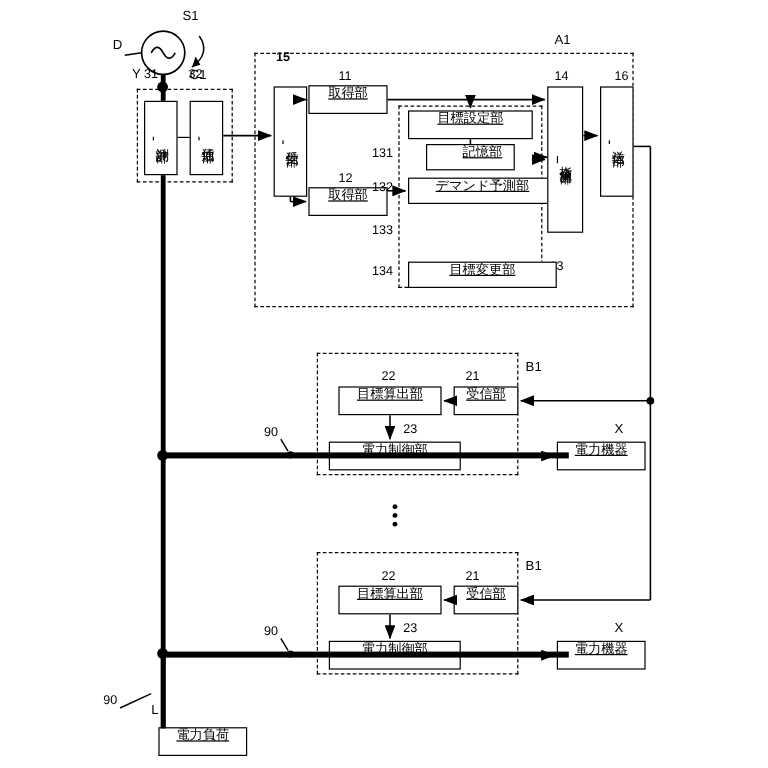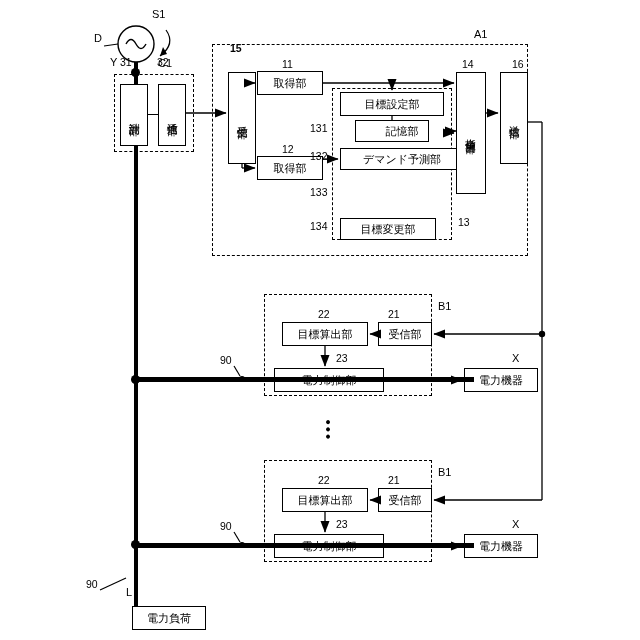--- a/index.html
+++ b/index.html
@@ -16,26 +16,26 @@
     height: 640px;
     background: #ffffff;
     overflow: hidden;
   }
   .box {
     position: absolute;
     border: 1.3px solid #000;
     background: #fff;
     box-sizing: border-box;
     display: flex;
-    align-items: center;
     justify-content: center;
     text-align: center;
     font-size: 11px;
     line-height: 1.15;
     color: #000;
+    text-decoration: underline;
   }
   .dashed {
     position: absolute;
     border: 1.2px dashed #000;
     background: transparent;
     box-sizing: border-box;
   }
   .lbl {
     position: absolute;
     font-size: 11px;
@@ -123,21 +123,21 @@
     <span class="vbox">計測部</span>
   </div>
 
   <div class="box" style="left:158px; top:84px; width:28px; height:62px;">
     <span class="vbox">通信部</span>
   </div>
 
   <div class="ln h" style="left:148px; top:114px; width:10px;"></div>
 
   <div class="dashed" style="left:212px; top:44px; width:316px; height:212px;"></div>
-  <div class="lbl" style="left:474px; top:28px;">A1</div>
+  <div class="lbl" style="left:462px; top:28px;">A1</div>
 
   <div class="lbl-sm" style="left:230px; top:42px;font-weight:bold;">15</div>
   <div class="box" style="left:228px; top:72px; width:28px; height:92px;">
     <span class="vbox">受信部</span>
   </div>
 
   <div class="lbl-sm" style="left:282px; top:58px;">11</div>
   <div class="box" style="left:257px; top:71px; width:66px; height:24px;">
     <span>取得部</span>
   </div>
@@ -160,21 +160,21 @@
   </div>
 
   <div class="lbl-sm" style="left:310px; top:150px;">132</div>
   <div class="box" style="left:340px; top:148px; width:124px; height:22px;">
     <span>デマンド予測部</span>
   </div>
 
   <div class="lbl-sm" style="left:310px; top:186px;">133</div>
 
   <div class="lbl-sm" style="left:310px; top:220px;">134</div>
-  <div class="box" style="left:340px; top:218px; width:96px; height:22px;">
+  <div class="box" style="left:340px; top:218px; width:124px; height:22px;">
     <span>目標変更部</span>
   </div>
 
   <div class="lbl-sm" style="left:462px; top:58px;">14</div>
   <div class="box" style="left:456px; top:72px; width:30px; height:122px;">
     <span class="vbox" style="font-size:10.5px;">指令値算出部</span>
   </div>
 
   <div class="lbl-sm" style="left:512px; top:58px;">16</div>
   <div class="box" style="left:500px; top:72px; width:28px; height:92px;">

